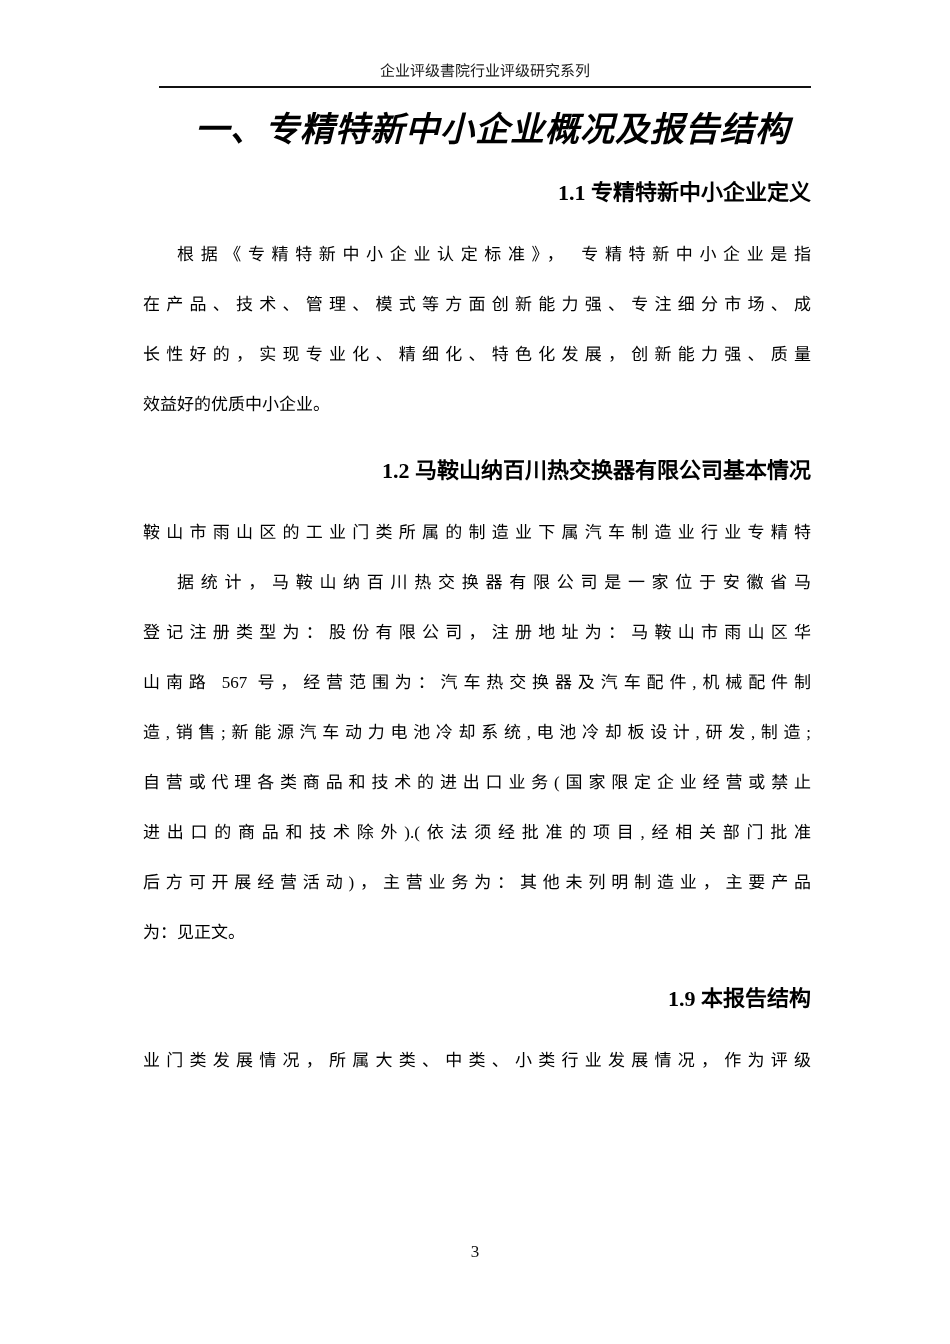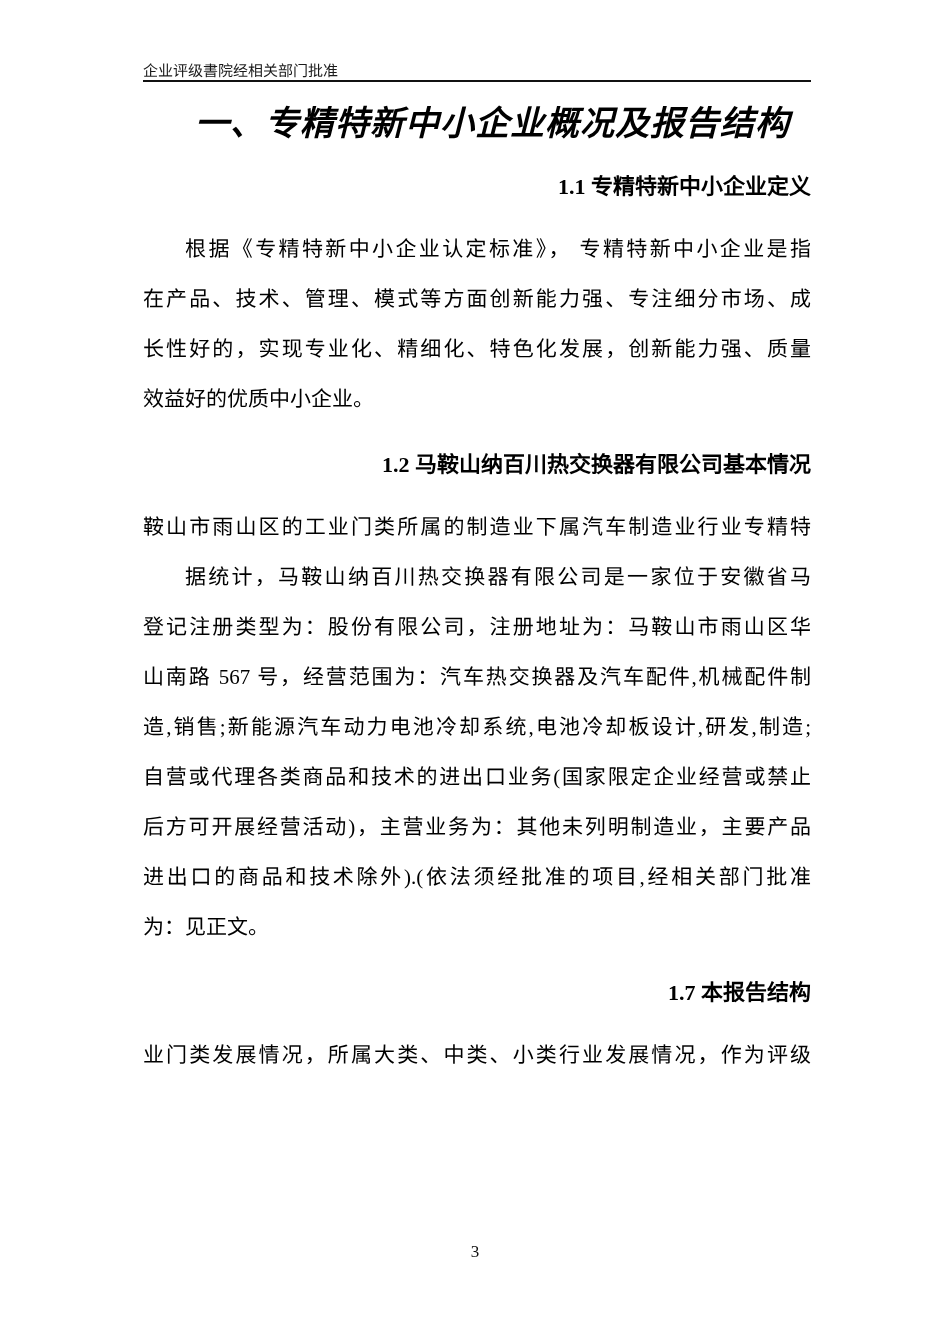--- a/index.html
+++ b/index.html
@@ -18,28 +18,29 @@
     box-sizing: border-box;
   }
   .inner {
     margin: 0 139px 0 143px; 
   }
   .header {
     padding-top: 62px;
   }
   .header-row {
     display: flex;
-    justify-content: flex-start;
+    justify-content: center;
     align-items: flex-end;
     font-family: "Liberation Sans", "DejaVu Sans", sans-serif;
     font-size: 15px;
     line-height: 18px;
     color: #1a1a1a;
-    padding-bottom: 0;
+    padding-bottom: 6px;
     border-bottom: 2.5px solid #111111;
+    margin-left: 16px;
   }
   .chapter-title {
     margin: 24px 0 0 0;
     padding-left: 52px;
     font-size: 34px;
     line-height: 36px;
     font-weight: 700;
     letter-spacing: 1px;
     font-style: italic;
   }
@@ -49,21 +50,21 @@
     font-size: 22px;
     line-height: 30px;
     font-weight: 700;
     text-align: right;
   }
   .section-heading.first-heading {
     margin-top: 30px;
   }
   .para {
     margin: 22px 0 0 0;
-    font-size: 21px;
+    font-size: 17px;
     line-height: 50px;
   }
   .line {
     text-align: justify;
     text-align-last: justify;
     white-space: normal;
   }
   .line.indent {
     text-indent: 2em;
   }
@@ -83,21 +84,21 @@
 </style>
 </head>
 <body>
 
 <div class="page">
   <div class="inner">
 
     <div class="header">
       <div class="header-row">
         <span>企业评级書院</span>
-        <span>经相关部门批准</span>
+        <span>行业评级研究系列</span>
       </div>
     </div>
 
     <h1 class="chapter-title">一、专精特新中小企业概况及报告结构</h1>
 
     <h2 class="section-heading first-heading">1.1 专精特新中小企业定义</h2>
     <div class="para">
       <div class="line indent">根据《专精特新中小企业认定标准》， 专精特新中小企业是指</div>
       <div class="line">在产品、技术、管理、模式等方面创新能力强、专注细分市场、成</div>
       <div class="line">长性好的，实现专业化、精细化、特色化发展，创新能力强、质量</div>
@@ -105,26 +106,26 @@
     </div>
 
     <h2 class="section-heading">1.2 马鞍山纳百川热交换器有限公司基本情况</h2>
     <div class="para">
       <div class="line">鞍山市雨山区的工业门类所属的制造业下属汽车制造业行业专精特</div>
       <div class="line indent">据统计，马鞍山纳百川热交换器有限公司是一家位于安徽省马</div>
       <div class="line">登记注册类型为：股份有限公司，注册地址为：马鞍山市雨山区华</div>
       <div class="line">山南路 567 号，经营范围为：汽车热交换器及汽车配件,机械配件制</div>
       <div class="line">造,销售;新能源汽车动力电池冷却系统,电池冷却板设计,研发,制造;</div>
       <div class="line">自营或代理各类商品和技术的进出口业务(国家限定企业经营或禁止</div>
+      <div class="line">进出口的商品和技术除外).(依法须经批准的项目,经相关部门批准</div>
       <div class="line">后方可开展经营活动)，主营业务为：其他未列明制造业，主要产品</div>
-      <div class="line">进出口的商品和技术除外).(依法须经批准的项目,经相关部门批准</div>
       <div class="line short">为：见正文。</div>
     </div>
 
-    <h2 class="section-heading">1.7 本报告结构</h2>
+    <h2 class="section-heading">1.9 本报告结构</h2>
     <div class="para">
       <div class="line">业门类发展情况，所属大类、中类、小类行业发展情况，作为评级</div>
     </div>
 
   </div>
 
   <div class="footer">
     <span>3</span>
   </div>
 </div>

